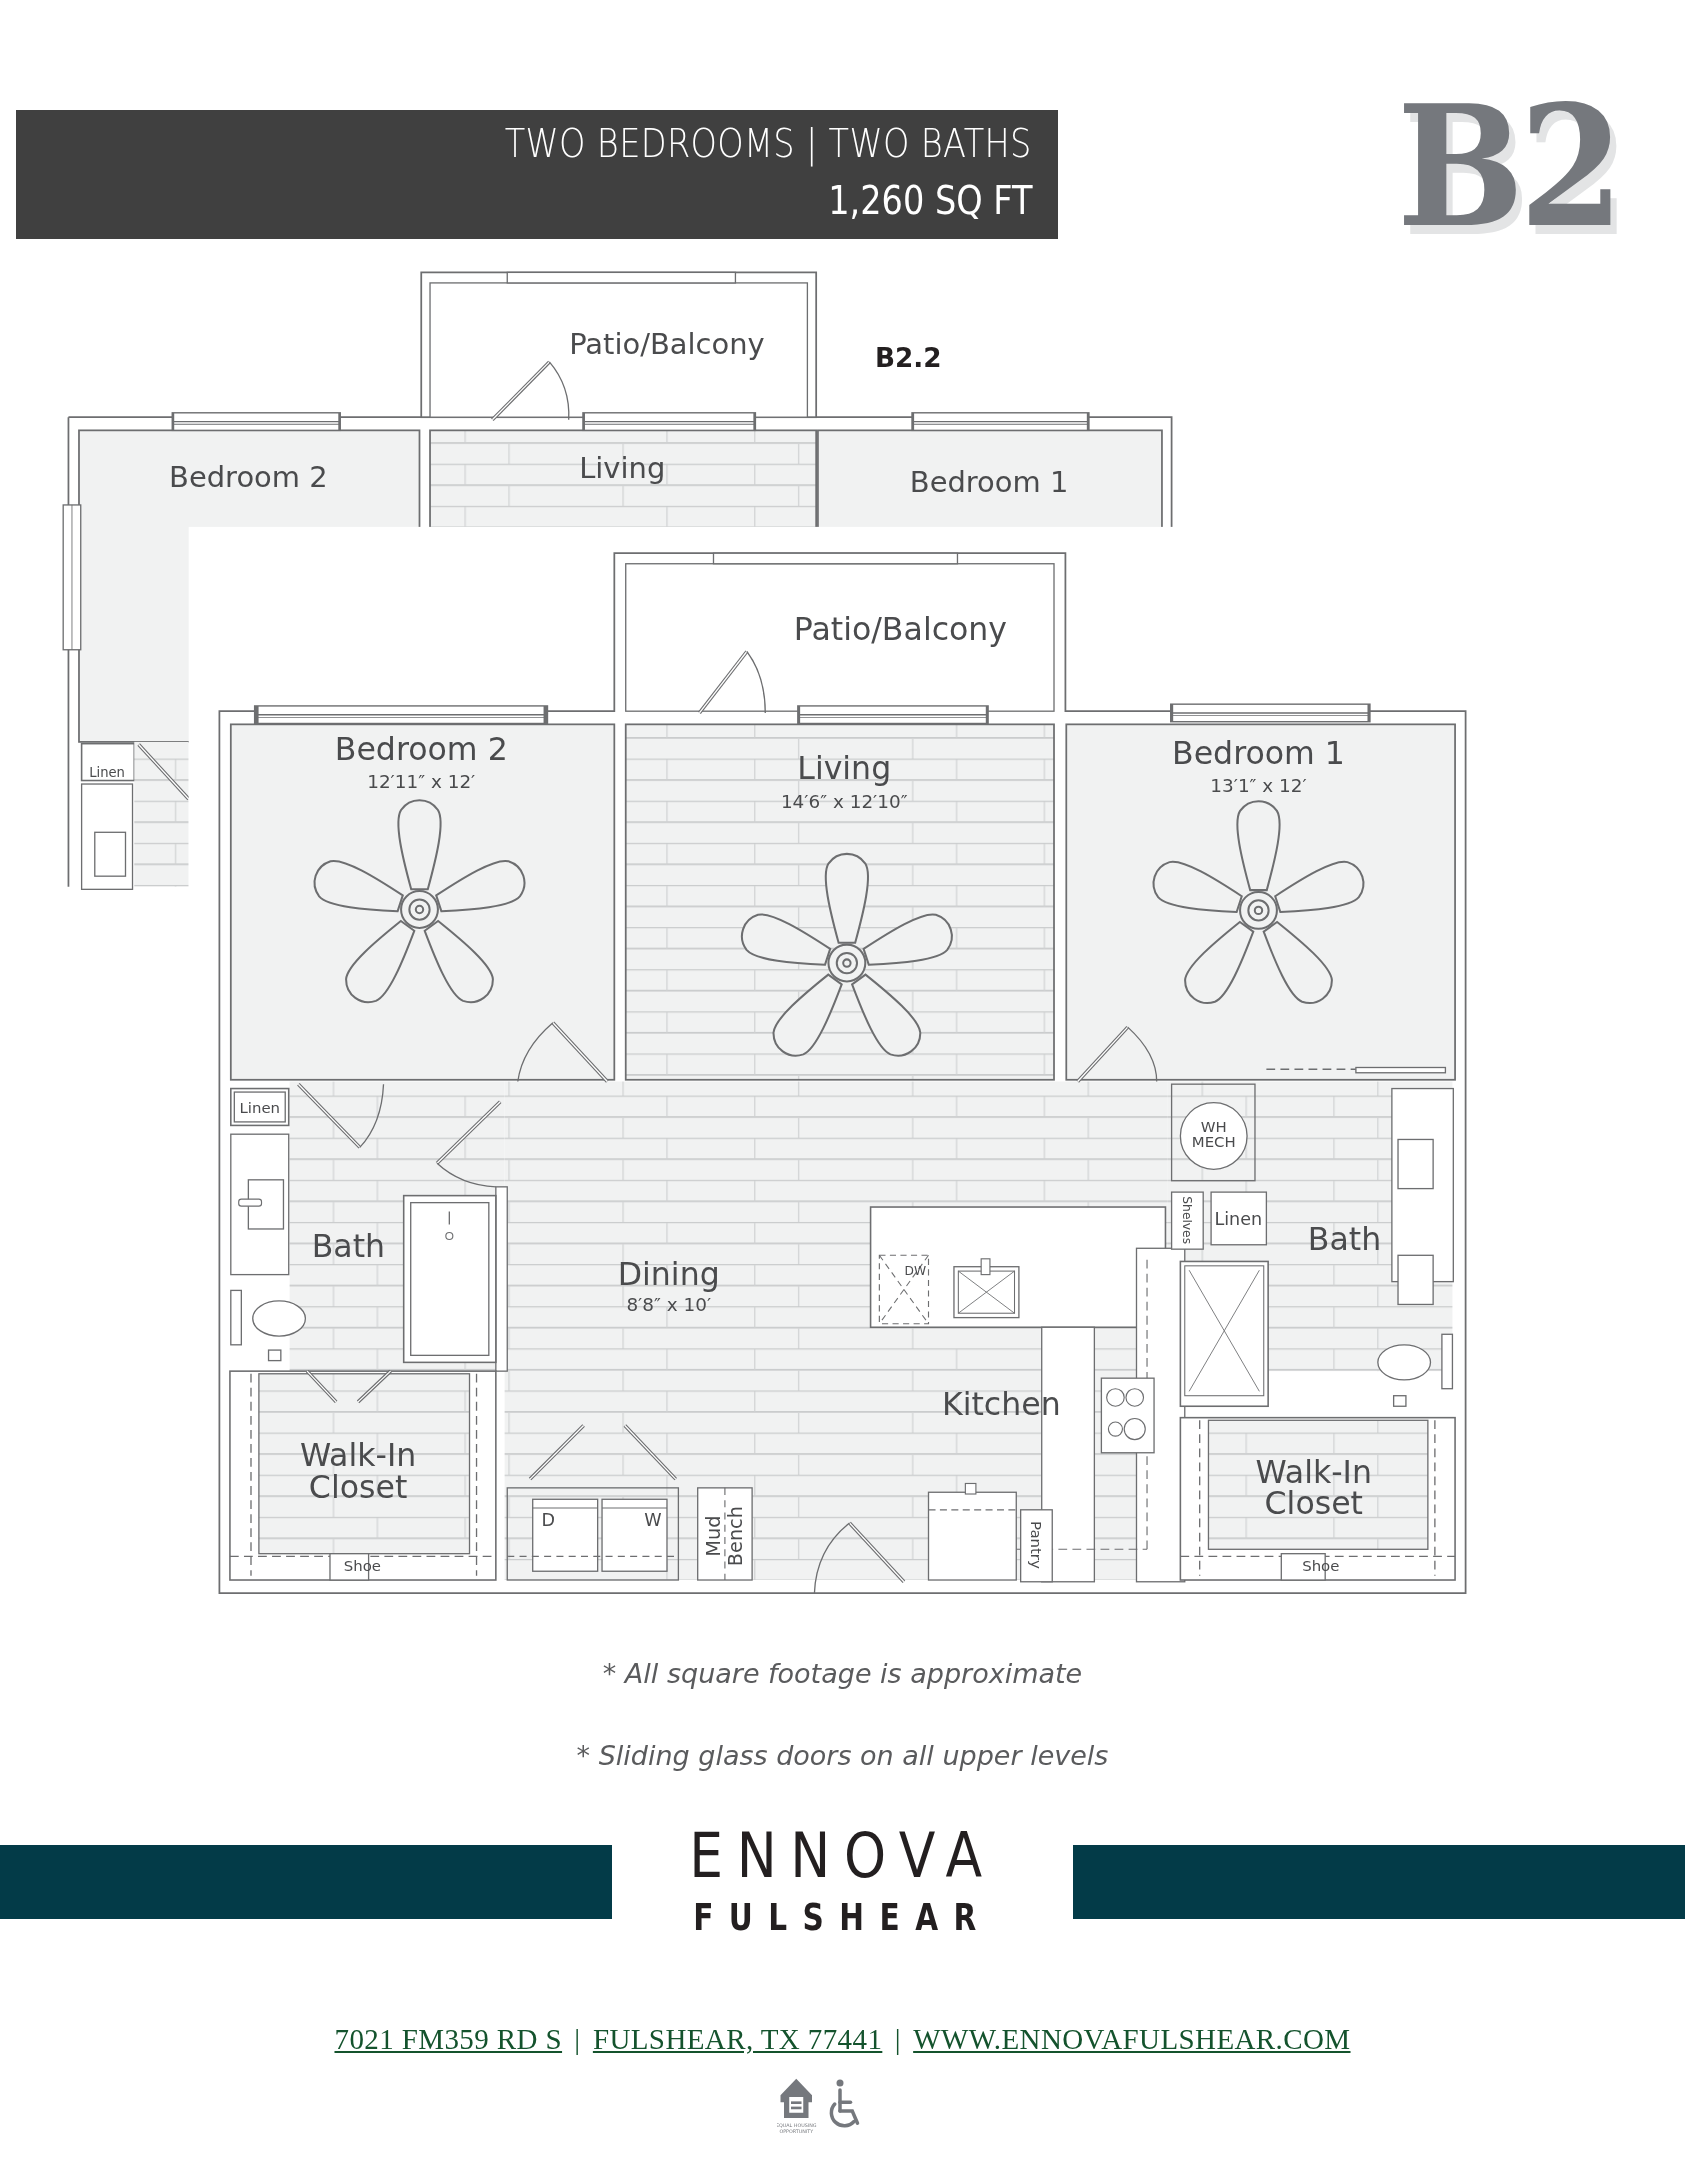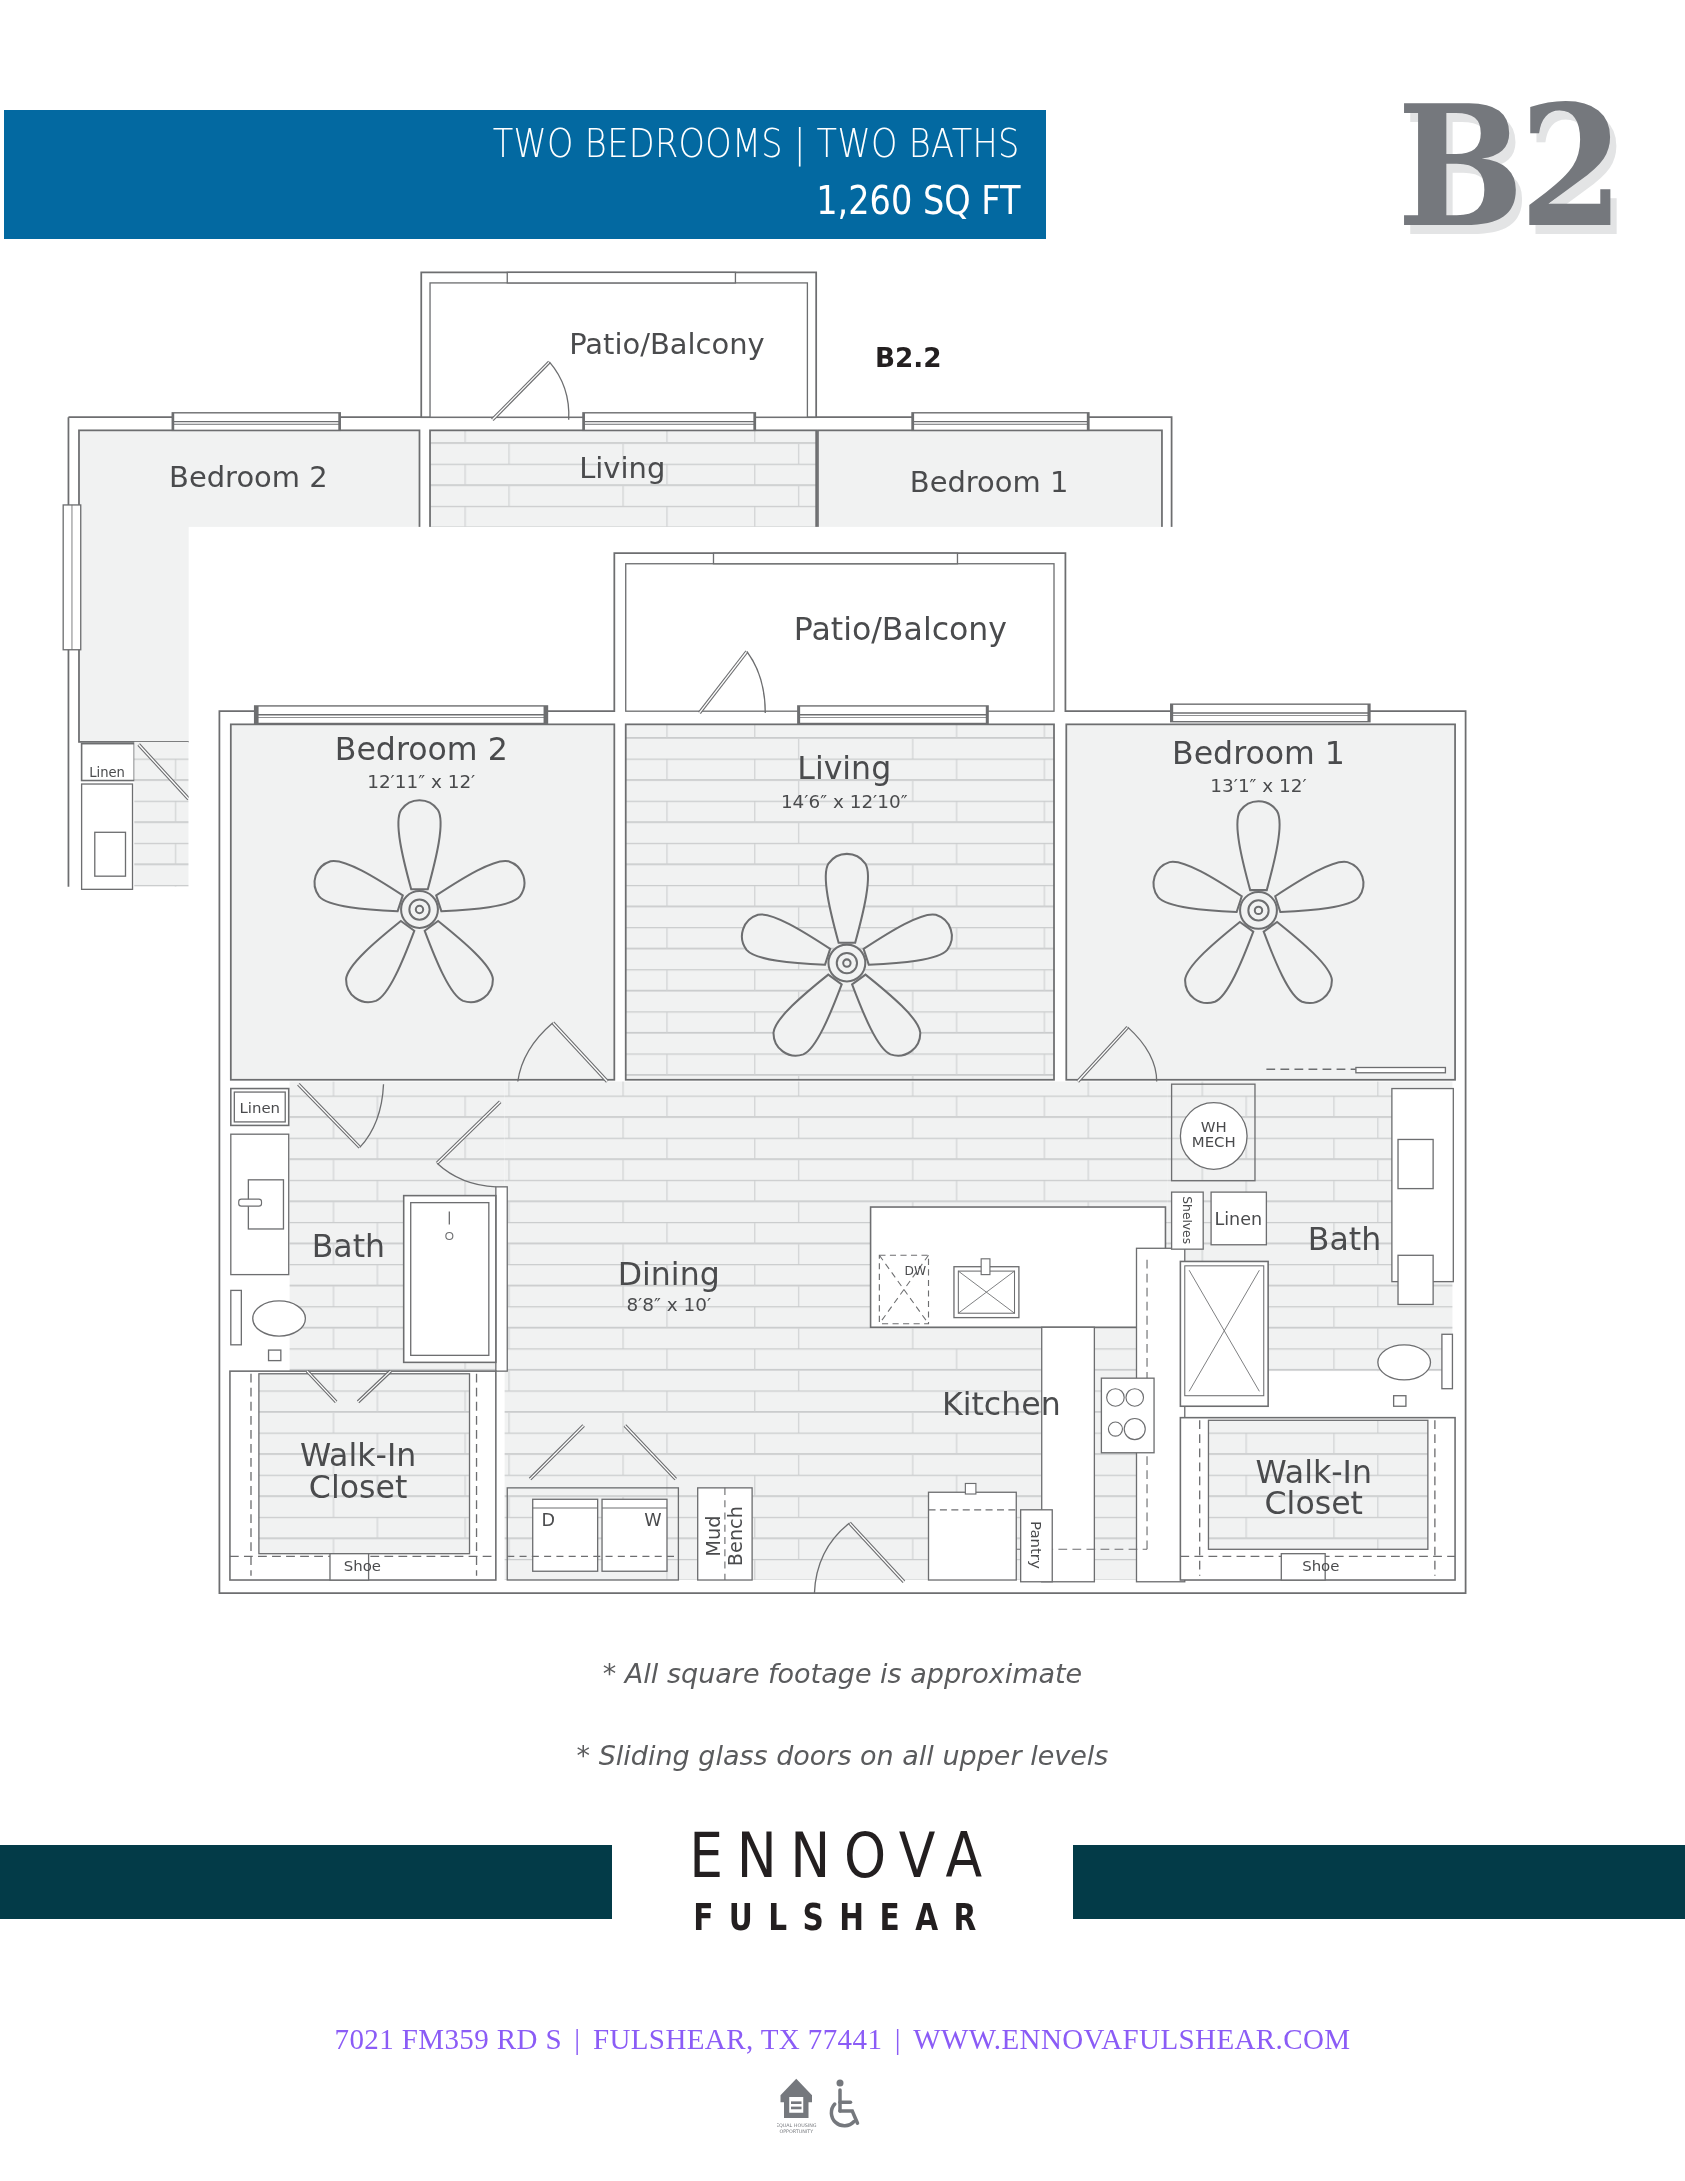--- a/index.html
+++ b/index.html
@@ -1,27 +1,27 @@
 <!DOCTYPE html>
 <html style="font-size:14px"><head>
 <meta charset="utf-8">
 <style>
   html, body { margin: 0; padding: 0; background: #ffffff; }
   body { width: 1685px; height: 2181px; position: relative; overflow: hidden; font-family: "Liberation Sans", sans-serif; }
-  .banner { position: absolute; left: 4px; top: 110px; width: 1042px; height: 129px; background: #0369a1; }
+  .banner { position: absolute; left: 16px; top: 110px; width: 1042px; height: 129px; background: #404040; }
   .banner-line1 { position: absolute; right: 26px; top: 10.5px; color: #ffffff; font-size: 39px; letter-spacing: 0.4px; font-family: "DejaVu Sans", sans-serif; font-weight: 300; transform: scaleX(0.86); transform-origin: right center; white-space: nowrap; }
   .banner-line2 { position: absolute; right: 26px; top: 68px; color: #ffffff; font-size: 39px; font-family: "DejaVu Sans", sans-serif; transform: scaleX(0.86); transform-origin: right center; white-space: nowrap; }
   .unit-code { position: absolute; left: 1397px; top: 83px; font-family: "DejaVu Serif", serif; font-weight: bold; font-size: 167px; color: #75787d; text-shadow: 7px 8.8px 0 #e3e4e5; letter-spacing: -5.3px; transform: scaleX(0.9); transform-origin: left top; line-height: 1; }
   .plan-svg { position: absolute; left: 0; top: 0; }
   .plan-text { font-family: "DejaVu Sans", sans-serif; fill: #4a4b4d; }
   .footnote { position: absolute; left: 0; width: 1685px; text-align: center; font-family: "DejaVu Sans", sans-serif; font-style: italic; color: #5a5b5d; font-size: 27px; }
   .bar { position: absolute; top: 1845px; height: 74px; background: #033b48; }
   .brand-name { position: absolute; left: 0; width: 1685px; top: 1819px; text-align: center; font-family: "DejaVu Sans", sans-serif; font-size: 63px; letter-spacing: 16px; color: #231f20; transform: scaleX(0.85); }
   .brand-sub { position: absolute; left: 0; width: 1685px; top: 1896px; text-align: center; font-family: "DejaVu Sans", sans-serif; font-size: 37px; letter-spacing: 19.3px; color: #231f20; font-weight: bold; transform: scaleX(0.8); }
-  .address { position: absolute; left: 0; width: 1685px; top: 2023px; text-align: center; font-family: "Liberation Serif", serif; font-size: 29px; color: #8b5cf6; letter-spacing: 0.4px; white-space: nowrap; }
+  .address { position: absolute; left: 0; width: 1685px; top: 2023px; text-align: center; font-family: "Liberation Serif", serif; font-size: 29px; color: #14532d; letter-spacing: 0.4px; white-space: nowrap; text-decoration: underline; }
   .address .sep { display: inline-block; margin: 0 12.3px; }
   .icons { position: absolute; left: 777px; top: 2076px; width: 140px; height: 70px; }
 </style>
 </head>
 <body>
 
 <div class="banner">
   <div class="banner-line1">TWO BEDROOMS | TWO BATHS</div>
   <div class="banner-line2">1,260 SQ FT</div>
 </div>

